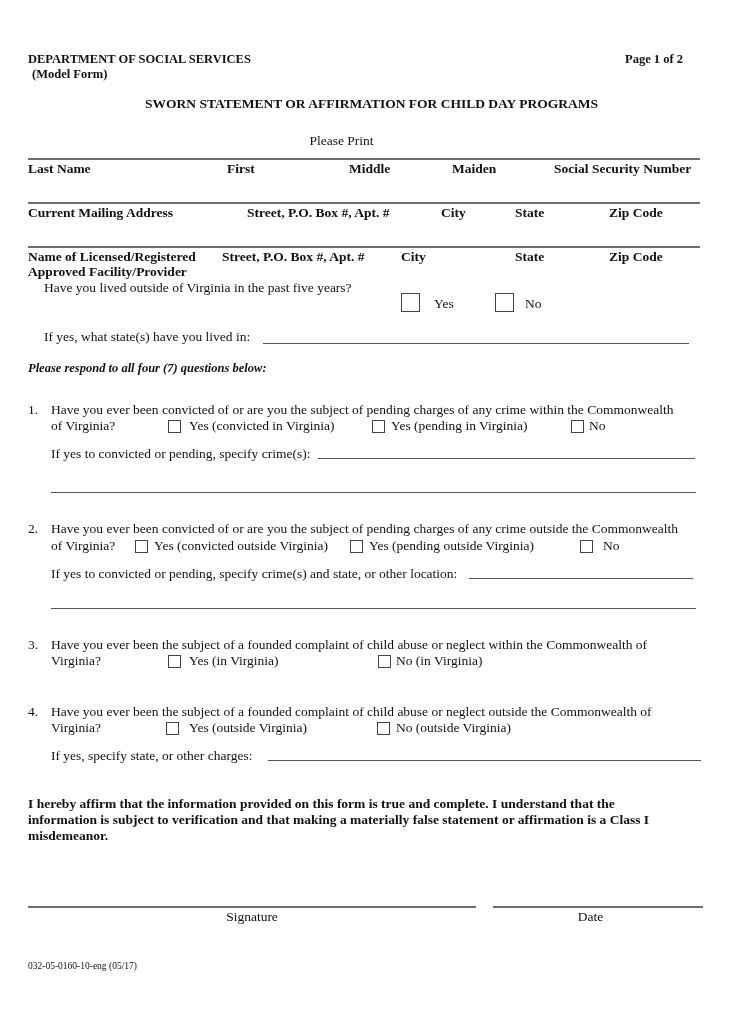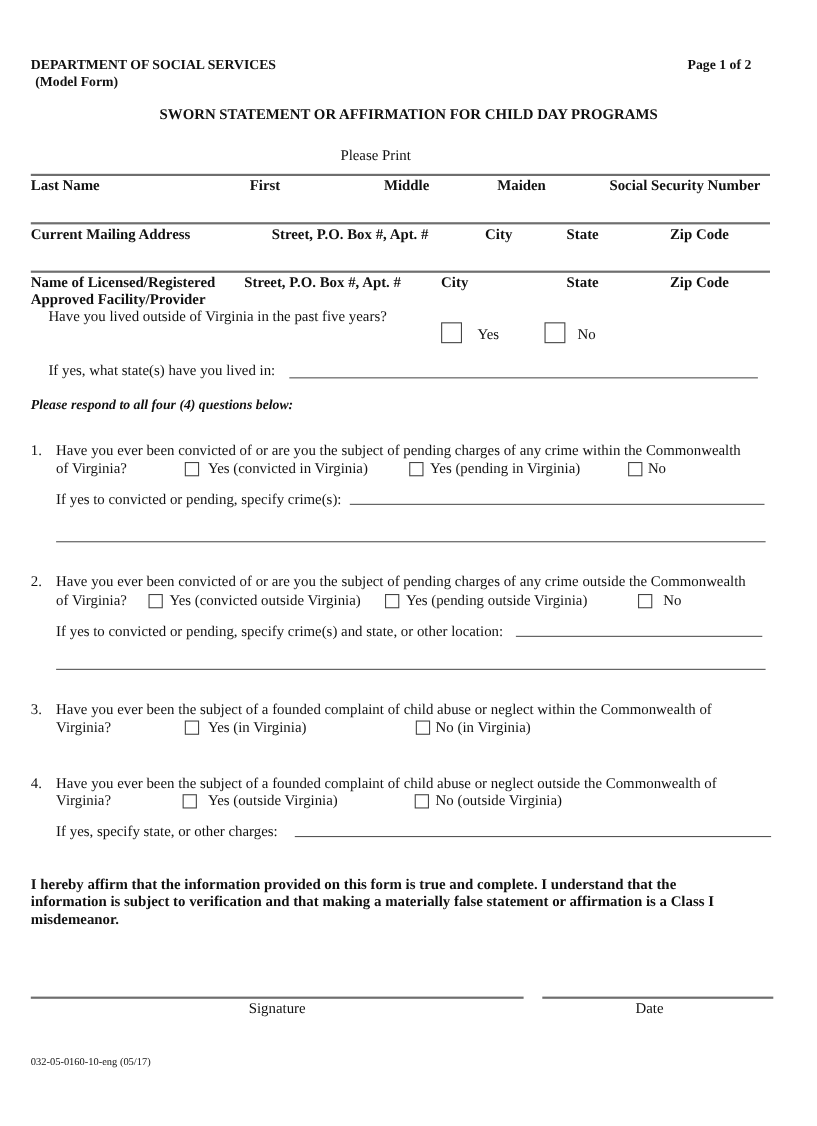--- a/index.html
+++ b/index.html
@@ -47,21 +47,21 @@
 
 <div class="abs f13" style="left:44px; top:280px;">Have you lived outside of Virginia in the past five years?</div>
 <div class="cb big" style="left:401px; top:293px;"></div>
 <div class="abs f13" style="left:434px; top:296px;">Yes</div>
 <div class="cb big" style="left:495px; top:293px;"></div>
 <div class="abs f13" style="left:525px; top:296px;">No</div>
 
 <div class="abs f13" style="left:44px; top:329px;">If yes, what state(s) have you lived in:</div>
 <div class="uline" style="left:263px; width:426px; top:343px;"></div>
 
-<div class="abs b f12" style="left:28px; top:361px; font-style:italic;">Please respond to all four (4) questions below:</div>
+<div class="abs b f12" style="left:28px; top:361px; font-style:italic;">Please respond to all four (7) questions below:</div>
 
 <div class="abs f13" style="left:28px; top:402px;">1.</div>
 <div class="abs f13" style="left:51px; top:402px;">Have you ever been convicted of or are you the subject of pending charges of any crime within the Commonwealth</div>
 <div class="abs f13" style="left:51px; top:418px;">of Virginia?</div>
 <div class="cb" style="left:168px; top:420px;"></div>
 <div class="abs f13" style="left:189px; top:418px;">Yes (convicted in Virginia)</div>
 <div class="cb" style="left:372px; top:420px;"></div>
 <div class="abs f13" style="left:391px; top:418px;">Yes (pending in Virginia)</div>
 <div class="cb" style="left:571px; top:420px;"></div>
 <div class="abs f13" style="left:589px; top:418px;">No</div>

